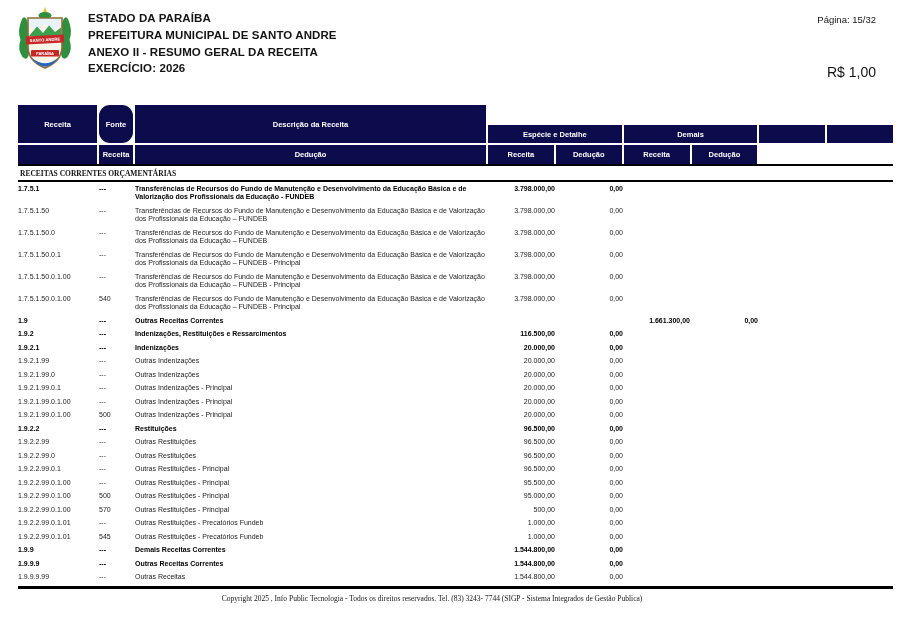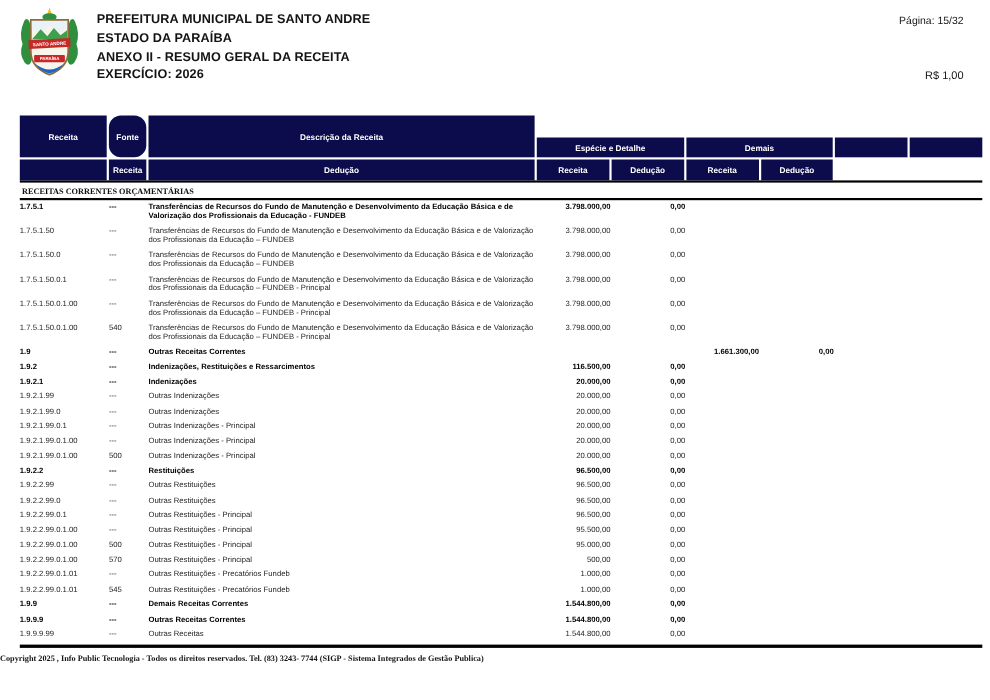--- a/index.html
+++ b/index.html
@@ -5,21 +5,21 @@
   * { margin:0; padding:0; box-sizing:border-box; }
   html,body { width:900px; height:636px; background:#fff; font-family:"Liberation Sans", sans-serif; }
   .page { position:relative; width:900px; height:636px; background:#fff; overflow:hidden; }
 
   .crest { position:absolute; left:14px; top:6px; }
 
   .org { position:absolute; left:88px; top:10px; }
   .org div { font-size:11.5px; font-weight:bold; line-height:16.8px; color:#141414; letter-spacing:.1px; }
 
   .page-label { position:absolute; top:14px; right:24px; font-size:9.5px; color:#141414; }
-  .currency-label { position:absolute; top:64px; right:24px; font-size:10px; color:#141414; }
+  .currency-label { position:absolute; top:64px; right:24px; font-size:14px; color:#141414; }
 
   .report { position:absolute; left:18px; top:105px; width:875px; }
 
   .thead { display:grid; grid-template-columns:79px 34px 351px repeat(6, 1fr);
            grid-template-rows:18px 18px 19px; gap:2px; border-bottom:2px solid #000; }
   .hcell { background:#0c0c4c; color:#fff; display:flex; align-items:center; justify-content:center;
            font-weight:bold; font-size:7.5px; text-align:center; }
   .hc-valor { grid-column:4/10; font-size:8px;margin-top:34px; }
   .hc-receita { grid-column:1; grid-row:1/3; }
   .hc-fonte { grid-column:2; grid-row:1/3;border-radius:11px; }
@@ -33,22 +33,22 @@
 
   .body-wrap { border-bottom:3px solid #000; padding-bottom:2px; }
   table.body { width:875px; border-collapse:collapse; table-layout:fixed; }
   table.body td { vertical-align:top; font-size:7px; line-height:8.5px; padding:2.5px 0; color:#222; }
   td.code { font-size:7.5px; padding-left:2px; }
   td.fonte { padding-left:9px; }
   td.desc { padding-left:2px; padding-right:12px; }
   td.val { text-align:right; padding-right:6px; }
   tr.bold td { font-weight:bold; color:#000; }
 
-  .footer { position:absolute; top:594px; left:0; width:864px; text-align:left;
-            font-family:"Liberation Serif", serif; font-weight:bold; font-size:7.5px; color:#141414; }
+  .footer { position:absolute; top:594px; left:0; width:864px; text-align:center;
+            font-family:"Liberation Serif", serif; font-weight:normal; font-size:7.5px; color:#141414; }
 </style>
 </head>
 <body>
 
 <div class="page">
 
   <svg class="crest" width="62" height="70" viewBox="0 0 62 70">
     <path d="M28 9 L31 1 L34 9 Z" fill="#e8c32a"></path>
     <ellipse cx="31" cy="9.5" rx="6.5" ry="3.5" fill="#2f8f3f"></ellipse>
     <path d="M8 13 Q3 24 6.5 34 Q3 43 8.5 51 Q12.5 55 14.5 50 Q16.5 42 13.5 34 Q16.5 23 12.5 13 Q10 9.5 8 13 Z" fill="#2f8f3f"></path>
@@ -59,22 +59,22 @@
     <g transform="rotate(-3 31 34)">
       <rect x="12" y="29.5" width="38" height="8" fill="#c62828"></rect>
       <text x="31" y="35.3" text-anchor="middle" font-size="4.2" font-weight="bold" fill="#ffffff" font-family="Liberation Sans, sans-serif">SANTO ANDRE</text>
     </g>
     <rect x="17" y="44" width="28" height="6.5" rx="1" fill="#c62828"></rect>
     <text x="31" y="48.9" text-anchor="middle" font-size="4" font-weight="bold" fill="#ffffff" font-family="Liberation Sans, sans-serif">PARAÍBA</text>
     <path d="M18 52 Q31 62.5 44 52 Q39.5 59 31 60.8 Q22.5 59 18 52 Z" fill="#1f63c4"></path>
   </svg>
 
   <div class="org">
+    <div>ESTADO DA PARAÍBA</div>
     <div>PREFEITURA MUNICIPAL DE SANTO ANDRE</div>
-    <div>ESTADO DA PARAÍBA</div>
     <div>ANEXO II - RESUMO GERAL DA RECEITA</div>
     <div>EXERCÍCIO: 2026</div>
   </div>
 
   <div class="page-label">Página: 15/32</div>
   <div class="currency-label">R$ 1,00</div>
 
   <div class="report">
 
     <div class="thead">

